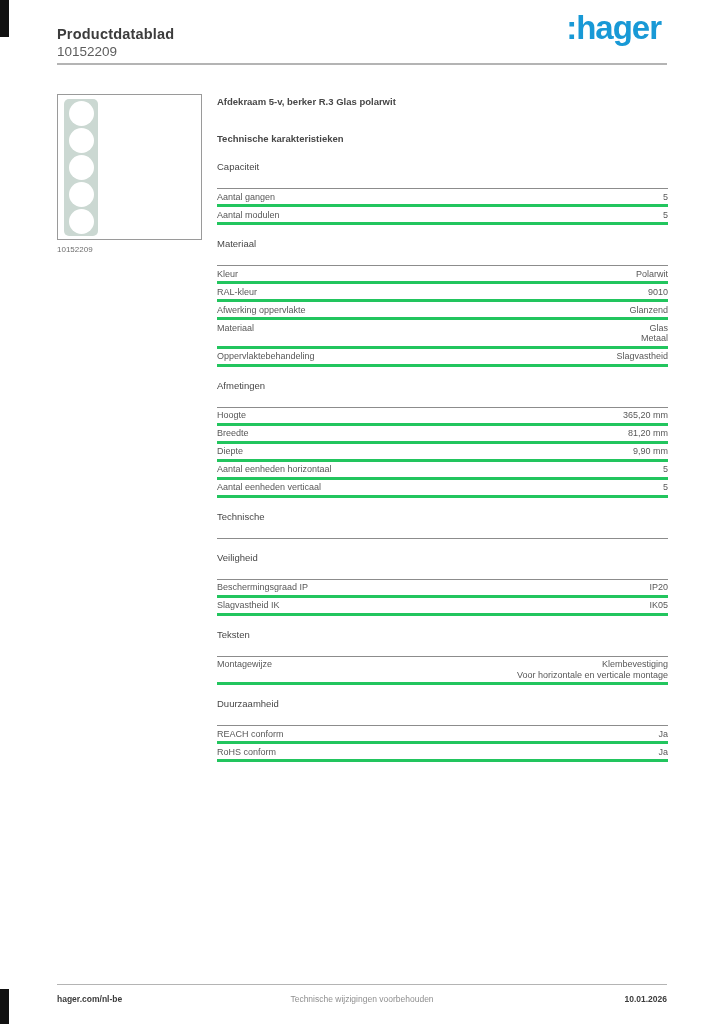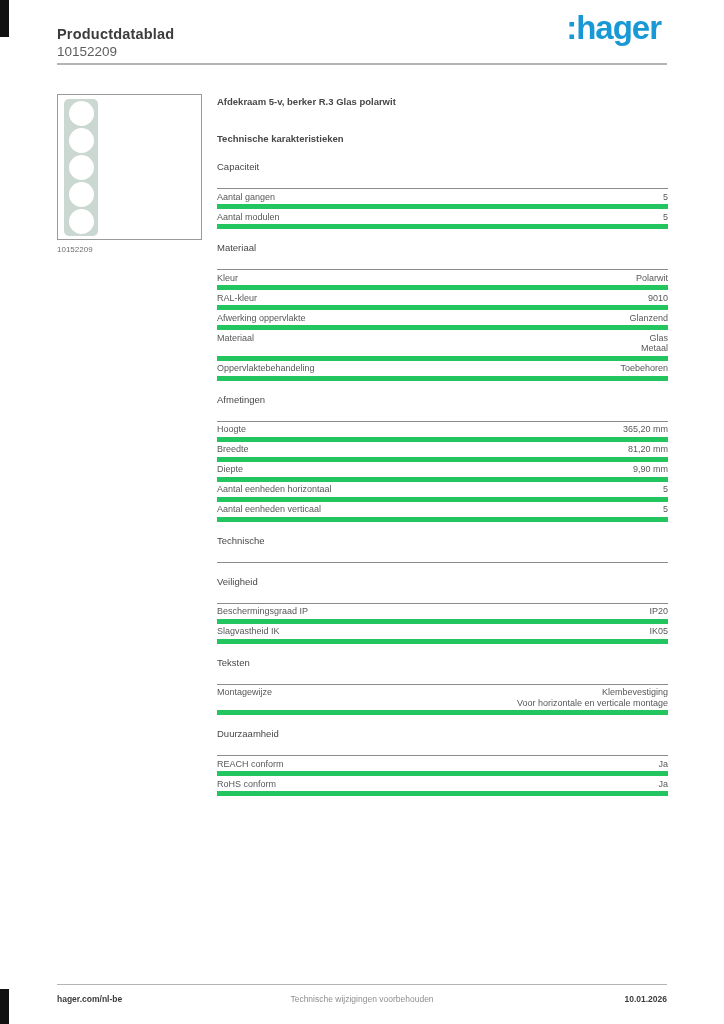--- a/index.html
+++ b/index.html
@@ -35,21 +35,21 @@
 
   .content { position:absolute; left:217px; top:96px; width:451px; }
   .product-title { font-size:9.5px; font-weight:bold; color:#474747; line-height:11px; }
   .tech-heading { font-size:9.5px; font-weight:bold; color:#474747; margin-top:26px; }
 
   .sections { margin-top:17px; }
   .section { margin-bottom:13px; }
   .section-title { font-size:9.5px; font-weight:normal; color:#474747;
                    padding-bottom:16px; border-bottom:1px solid #8c8c8c; }
   .spec-row { display:flex; justify-content:space-between; align-items:flex-start;
-              padding:2.5px 0 2px 0; border-bottom:5px solid #22c55e;
+              padding:2.5px 0 2px 0; border-bottom:3px solid #22c55e;
               font-size:9px; line-height:10.5px; color:#585858; }
   .spec-label { text-align:left; white-space:nowrap; }
   .spec-value { text-align:right; }
 
   .footer-rule { position:absolute; left:57px; right:57px; top:984px; height:1px; background:#b4b4b4; }
   .footer { position:absolute; left:57px; right:57px; top:994px;
             display:grid; grid-template-columns:1fr auto 1fr; align-items:baseline;
             font-size:8.5px; }
   .footer-url { text-align:left; font-weight:bold; color:#3c3c3c; }
   .footer-notice { text-align:center; color:#8f8f8f; }
@@ -123,21 +123,21 @@
         <div class="spec-row">
           <div class="spec-label">Materiaal</div>
           <div class="spec-value">
             <div>Glas</div>
             <div>Metaal</div>
           </div>
         </div>
         <div class="spec-row">
           <div class="spec-label">Oppervlaktebehandeling</div>
           <div class="spec-value">
-            <div>Toebehoren</div>
+            <div>Slagvastheid</div>
           </div>
         </div>
       </div>
       <div class="section">
         <div class="section-title">Afmetingen</div>
         <div class="spec-row">
           <div class="spec-label">Hoogte</div>
           <div class="spec-value">
             <div>365,20 mm</div>
           </div>

